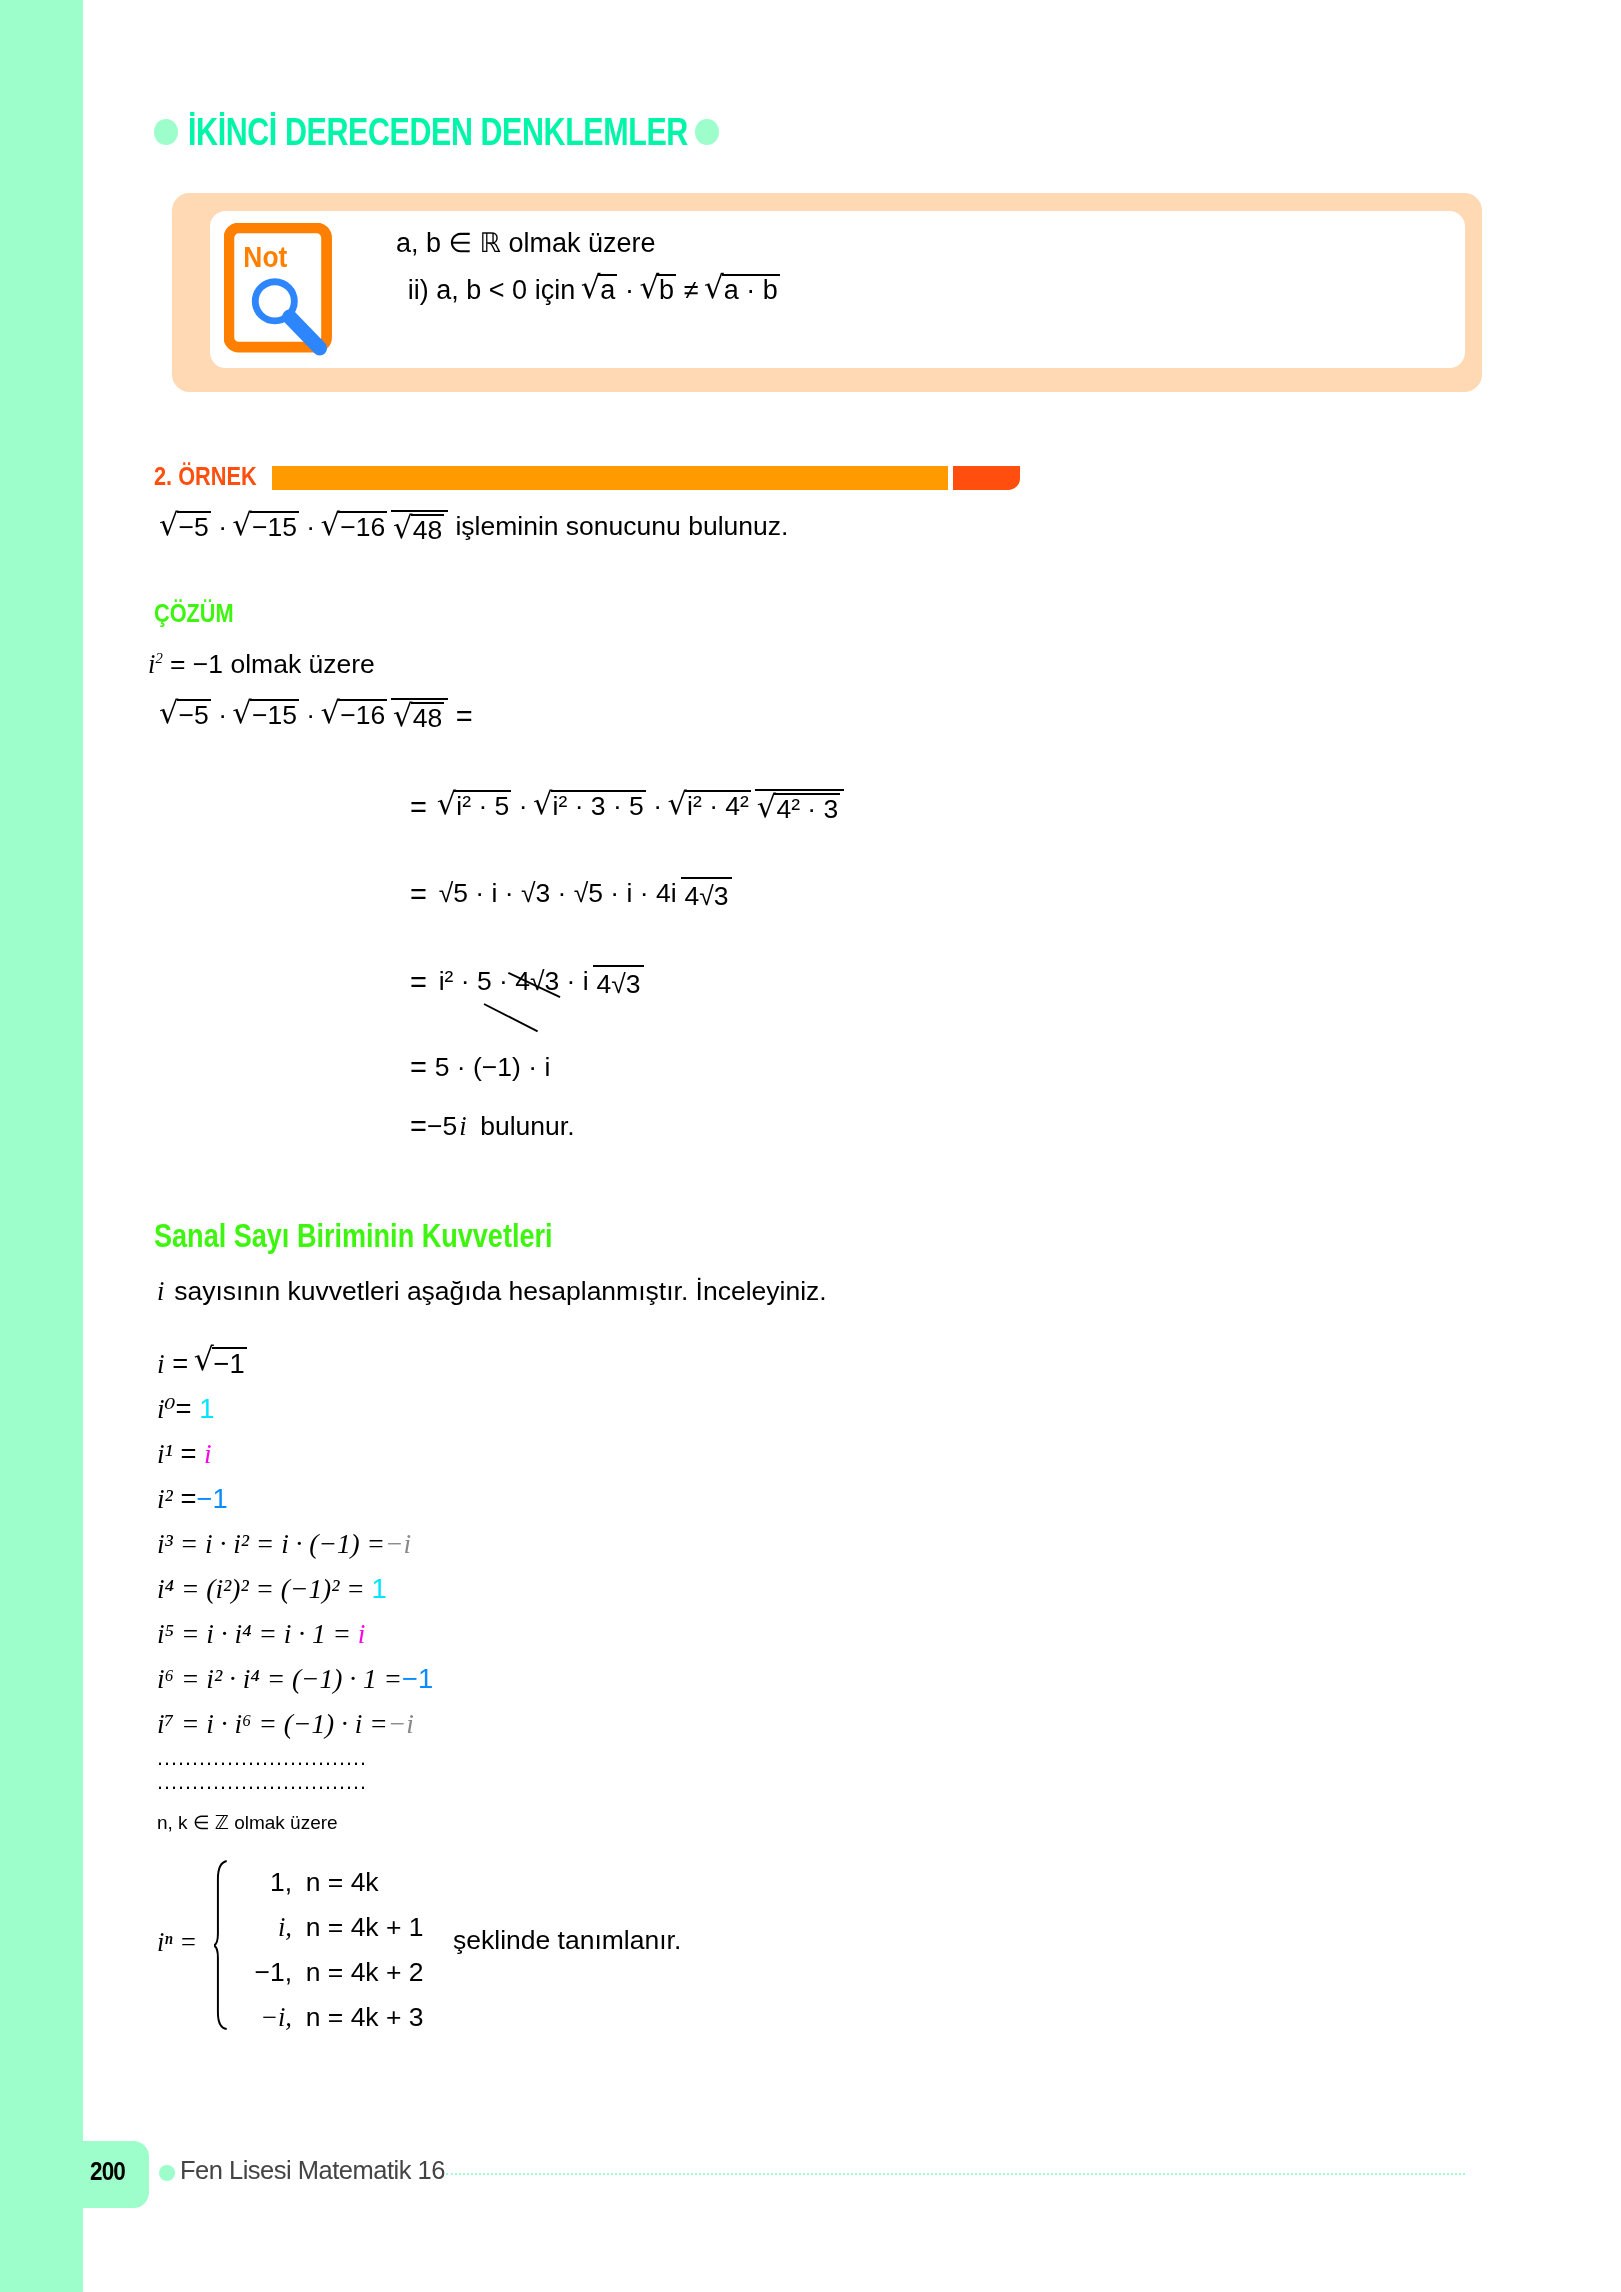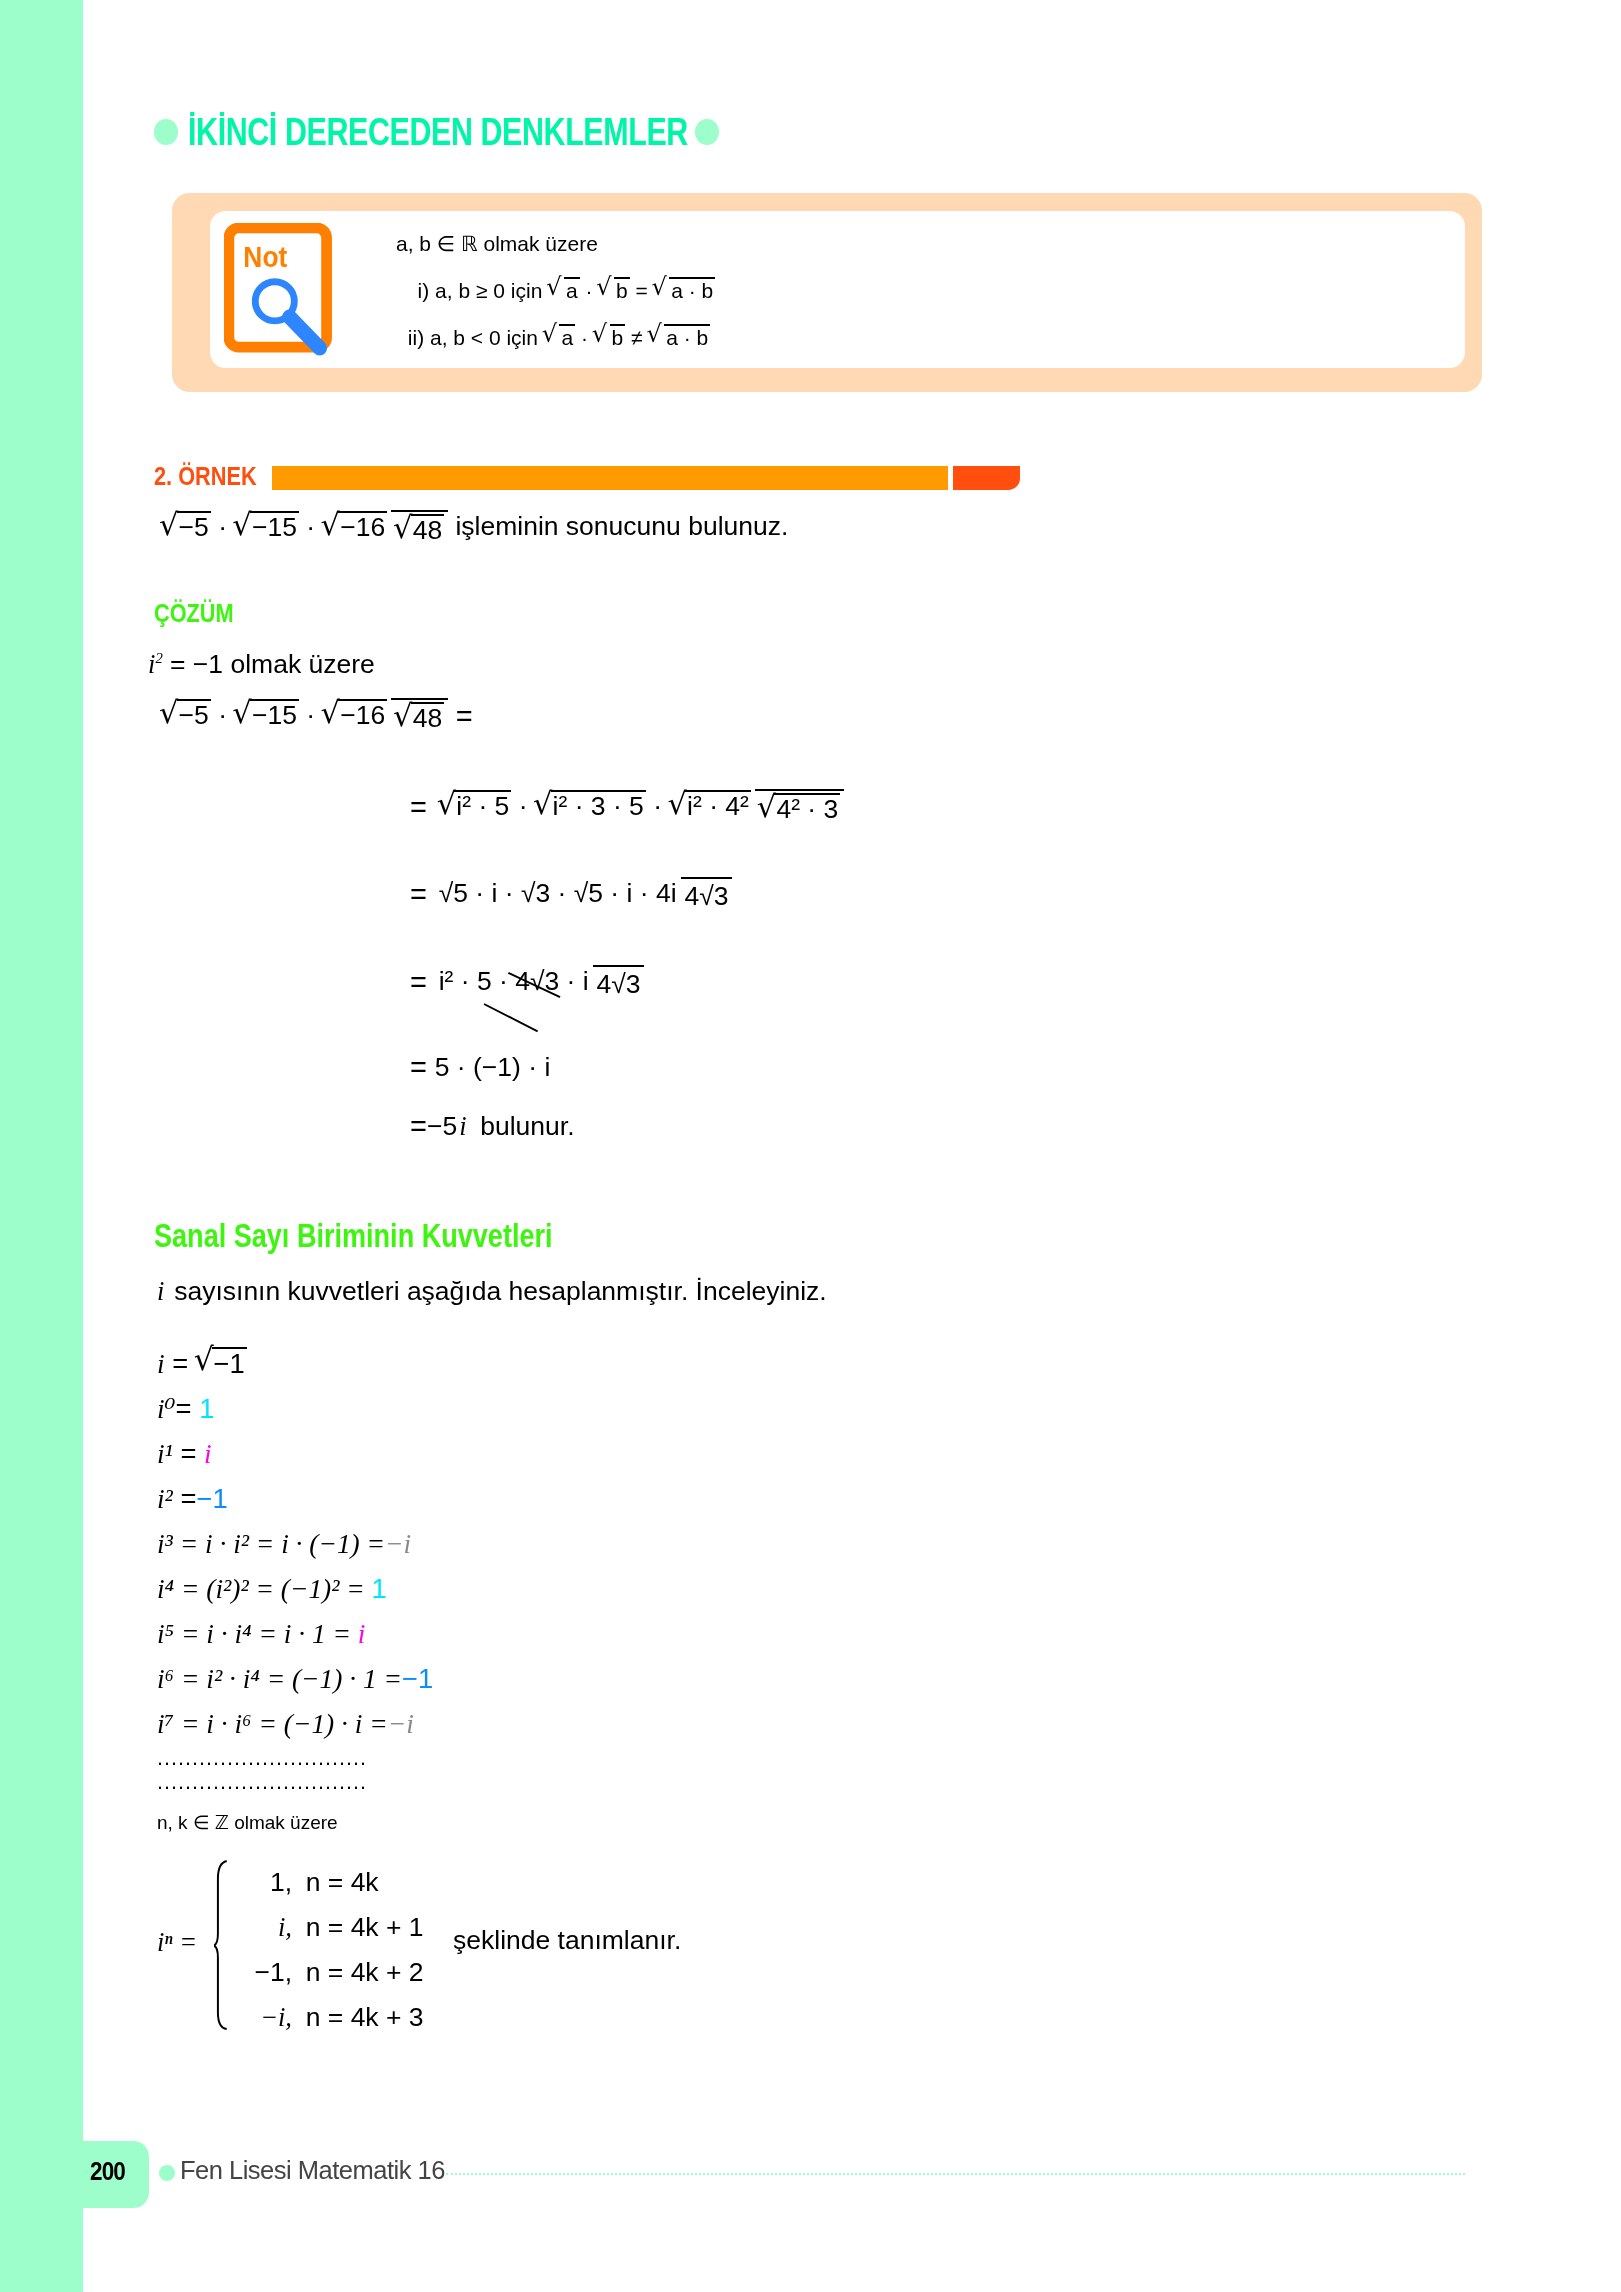--- a/index.html
+++ b/index.html
@@ -25,21 +25,21 @@
   .title-dot { width: 23.5px; height: 25.5px; border-radius: 50%; background: #9dfecc; }
   .title-text {
     font-size: 39px; font-weight: bold; color: #00f5a8; margin: 0 9.8px 0 10.8px;
     transform: scaleX(0.78); transform-origin: left; white-space: nowrap; letter-spacing: -0.5px;
   }
   .title-row .title-dot.right { position: absolute; left: 541px; }
 
   .note-box { position: absolute; left: 172px; top: 193px; width: 1310px; height: 199px; background: #fed9b4; border-radius: 17.6px; }
   .note-inner { position: absolute; left: 38px; top: 17.6px; width: 1255px; height: 157px; background: #fff; border-radius: 15.7px; }
   .note-icon { position: absolute; left: 13.7px; top: 12.7px; width: 127px; height: 137px; }
-  .note-lines { position: absolute; left: 186px; top: 9.8px; font-size: 21px; font-family: "Liberation Sans", sans-serif; line-height: 47px; }
+  .note-lines { position: absolute; left: 186px; top: 9.8px; font-size: 27px; font-family: "Liberation Sans", sans-serif; line-height: 47px; }
   .note-lines .l2, .note-lines .l3 { padding-left: 21.6px; }
   .note-lines .l3 { padding-left: 11.8px; }
 
   .sqrt { display: inline-block; position: relative; padding-left: 15.7px; }
   .sqrt::before {
     content: "√"; position: absolute; left: -2px; top: -3.9px; font-size: 1.15em; font-family: "DejaVu Sans", sans-serif;
   }
   .sqrt > .rad { border-top: 2px solid #000; padding: 0 2px; display: inline-block; line-height: 1.1; }
   .mi { font-family: "Liberation Serif", "DejaVu Serif", serif; font-style: italic; }
   sup { font-size: 0.55em; }
@@ -88,28 +88,20 @@
 <div class="note-box">
   <div class="note-inner">
     <svg class="note-icon" viewBox="0 0 130 140">
       <rect x="5" y="5" width="100" height="122" rx="10" ry="10" fill="none" stroke="#ff8000" stroke-width="11"></rect>
       <text x="22" y="45" font-family="Liberation Sans, sans-serif" font-weight="bold" font-size="30" fill="#ff8000" transform="scale(0.9,1)">Not</text>
       <circle cx="52" cy="80" r="20" fill="none" stroke="#2e86ff" stroke-width="7"></circle>
       <line x1="67" y1="96" x2="98" y2="128" stroke="#2e86ff" stroke-width="15" stroke-linecap="round"></line>
     </svg>
     <div class="note-lines">
       <div class="l1">a, b ∈ ℝ  olmak üzere</div>
-      <div class="l2">
-        <span>i)</span>
-        <span>a, b ≥ 0 için</span>
-        <span class="sqrt"><span class="rad">a</span></span> ·
-        <span class="sqrt"><span class="rad">b</span></span>
-        <span>=</span>
-        <span class="sqrt"><span class="rad">a · b</span></span>
-      </div>
       <div class="l3">
         <span>ii)</span>
         <span>a, b &lt; 0 için</span>
         <span class="sqrt"><span class="rad">a</span></span> ·
         <span class="sqrt"><span class="rad">b</span></span>
         <span>≠</span>
         <span class="sqrt"><span class="rad">a · b</span></span>
       </div>
     </div>
   </div>

